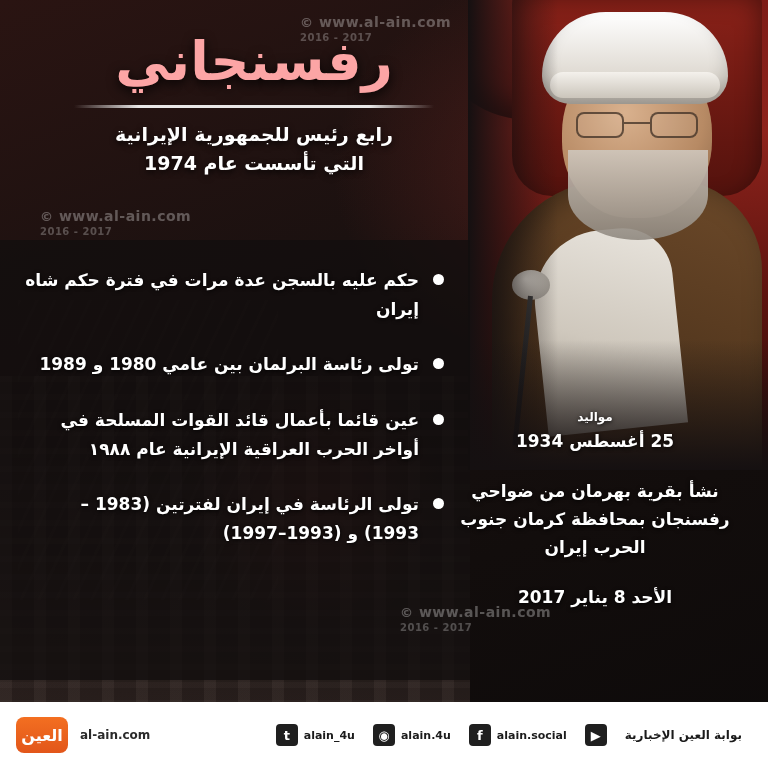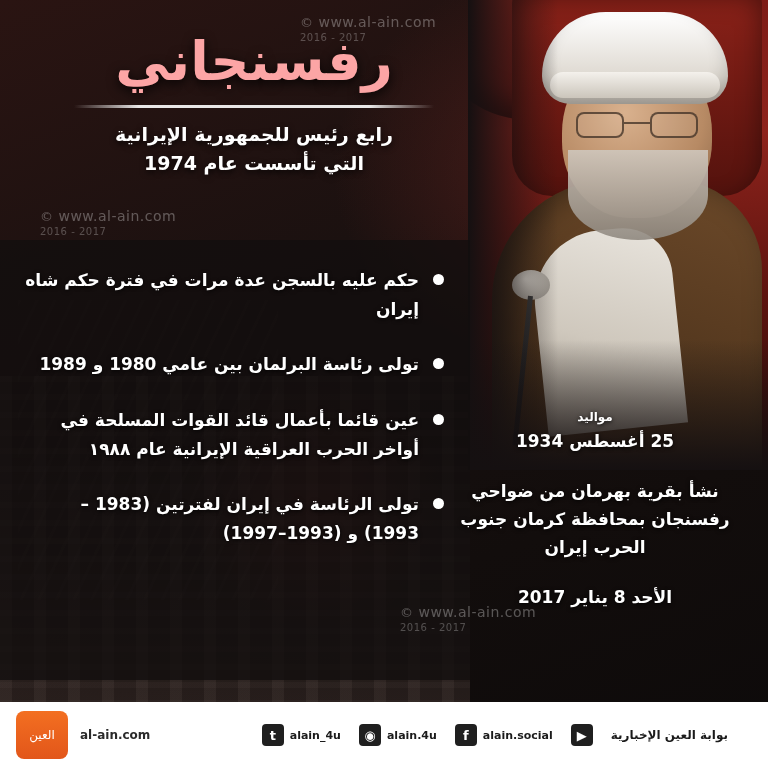--- a/index.html
+++ b/index.html
@@ -188,21 +188,21 @@
     text-shadow: 0 1px 4px rgba(0,0,0,.9);
   }
   .info-value {
     font-size: 17px; font-weight: bold; line-height: 1.65;
     text-shadow: 0 1px 4px rgba(0,0,0,.9);
   }
 
   
   .wm {
     position:absolute; color: rgba(255,255,255,0.30);
-    font-size: 14px; font-weight: normal; letter-spacing: .5px;
+    font-size: 14px; font-weight: bold; letter-spacing: .5px;
     text-align: left; line-height: 1.25; direction: ltr;
     pointer-events: none; user-select:none;
   }
   .wm .sub { font-size: 10px; opacity:.85; display:block; }
   .wm .c { font-size: 13px; }
   .wm1 { left: 300px; top: 14px; }
   .wm2 { left: 40px; top: 208px; }
   .wm3 { left: 400px; top: 604px; }
 
   
@@ -217,28 +217,28 @@
   .sicon {
     width: 22px; height: 22px; border-radius: 4px;
     display:flex; align-items:center; justify-content:center;
     color:#fff; font-size: 13px; font-weight:bold;
   }
   .sicon.tw { background:#1f1f1f; }
   .sicon.ig { background:#1f1f1f; }
   .sicon.fb { background:#1f1f1f; }
   .sicon.yt { background:#1f1f1f; }
   .slabel { font-size: 11px; color:#1b1b1b; font-weight: bold; }
-  .portal { font-size: 12px; color:#1b1b1b; font-weight:bold; margin-right: 24px; }
+  .portal { font-size: 12px; color:#1b1b1b; font-weight:bold; margin-right: 10px; }
   .foot-right { display:flex; align-items:center; gap: 12px; }
   .domain { font-size: 12px; color:#2a2a2a; font-weight: bold; direction: ltr; }
   .logo {
-    width: 52px; height: 48px; border-radius: 8px;
+    width: 52px; height: 36px; border-radius: 8px;
     background: linear-gradient(180deg,#f36f21,#e2561a);
     display:flex; align-items:center; justify-content:center;
-    color:#fff; font-size: 12px; font-weight:normal;
+    color:#fff; font-size: 16px; font-weight:bold;
   }
 </style>
 </head>
 <body>
 
 <div id="page">
 
   <div class="bg-base"></div>
   <div class="bg-city"></div>
   <div class="bg-flag"></div>

